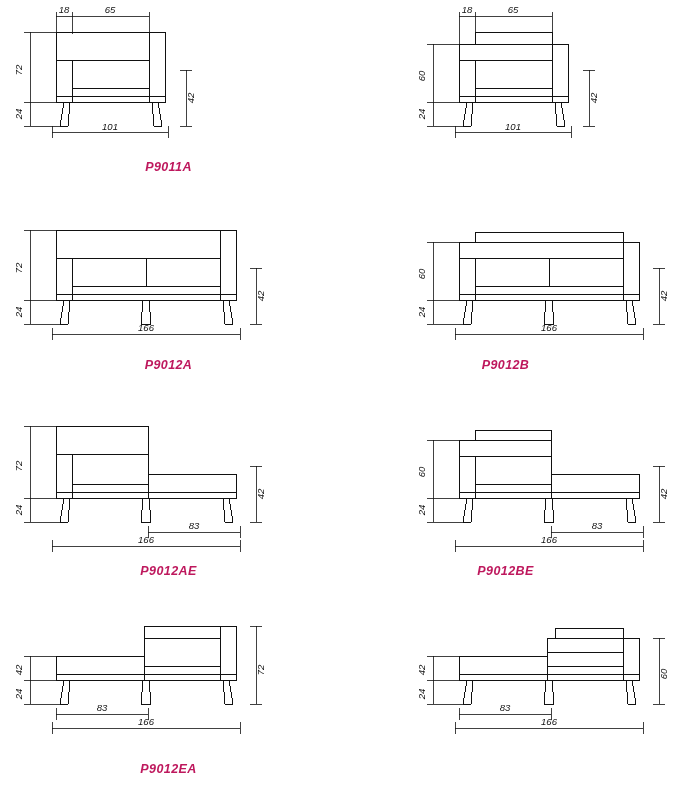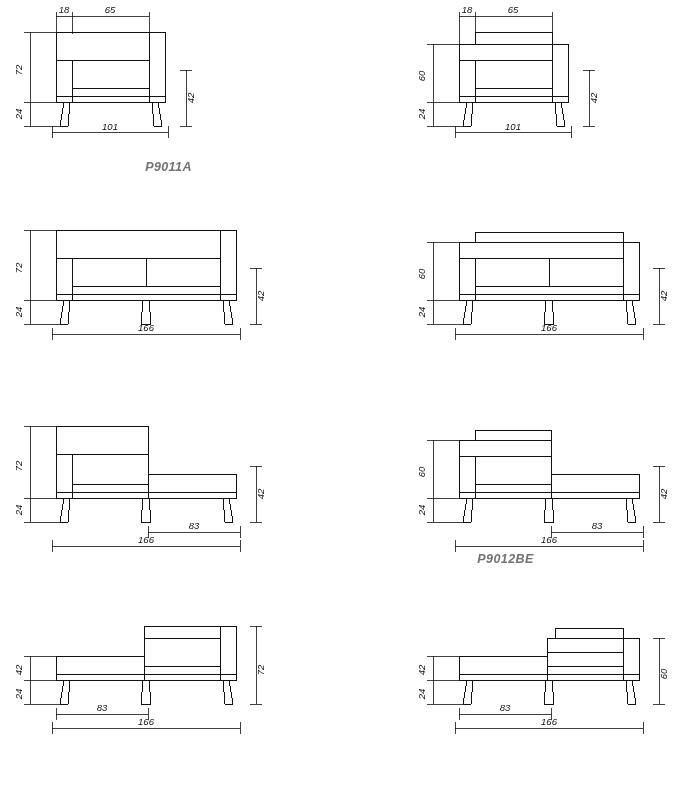--- a/index.html
+++ b/index.html
@@ -21,21 +21,21 @@
   .draw{
     position:absolute;inset:0;
   }
   .caption{
     position:absolute;
     left:0;width:337px;
     text-align:center;
     font-size:12.5px;
     font-weight:bold;
     letter-spacing:.4px;
-    color:#737373;
+    color:#be185d;
   }
   svg{display:block;}
   .dimtext{
     font-family:"Liberation Sans", sans-serif;
     font-size:9.5px;
     fill:#111;
   }
 </style>
 </head>
 <body>
@@ -170,20 +170,21 @@
           <path d="M250 126 L262 126"></path>
         <path d="M52 136 L240 136"></path>
         <path d="M52 130 L52 142"></path>
           <path d="M240 130 L240 142"></path>
       </g>
       <text class="dimtext" x="22" y="70" text-anchor="middle" transform="rotate(-90 22 70)">72</text>
       <text class="dimtext" x="22" y="114" text-anchor="middle" transform="rotate(-90 22 114)">24</text>
       <text class="dimtext" x="264" y="98" text-anchor="middle" transform="rotate(-90 264 98)">42</text>
       <text class="dimtext" x="146" y="133" text-anchor="middle">166</text>
     </svg>
+    <div class="caption" style="top:160px;">P9012A</div>
   </div>
 
   <div class="cell" style="left:337px;top:198px;">
     <svg class="draw" width="337" height="198" viewBox="0 0 337 198">
       <g stroke="#111" fill="none" stroke-width="1" shape-rendering="crispEdges">
         <rect x="122" y="44" width="180" height="58"></rect>
         <rect x="138" y="34" width="148" height="10"></rect>
         <path d="M122 60 L138 60 L138 102"></path>
         <path d="M286 44 L286 102"></path>
         <path d="M138 60 L286 60"></path>
@@ -211,20 +212,21 @@
           <path d="M316 126 L328 126"></path>
         <path d="M118 136 L306 136"></path>
         <path d="M118 130 L118 142"></path>
           <path d="M306 130 L306 142"></path>
       </g>
       <text class="dimtext" x="88" y="76" text-anchor="middle" transform="rotate(-90 88 76)">60</text>
       <text class="dimtext" x="88" y="114" text-anchor="middle" transform="rotate(-90 88 114)">24</text>
       <text class="dimtext" x="330" y="98" text-anchor="middle" transform="rotate(-90 330 98)">42</text>
       <text class="dimtext" x="212" y="133" text-anchor="middle">166</text>
     </svg>
+    <div class="caption" style="top:160px;">P9012B</div>
   </div>
 
   <div class="cell" style="left:0px;top:396px;">
     <svg class="draw" width="337" height="198" viewBox="0 0 337 198">
       <g stroke="#111" fill="none" stroke-width="1" shape-rendering="crispEdges">
 
         <rect x="56" y="30" width="92" height="72"></rect>
         <path d="M56 58 L72 58 L72 102"></path>
         <path d="M72 58 L148 58"></path>
         <path d="M72 88 L148 88"></path>
@@ -256,20 +258,21 @@
         <path d="M52 150 L240 150"></path>
         <path d="M52 144 L52 156"></path>
           <path d="M240 144 L240 156"></path>
       </g>
       <text class="dimtext" x="22" y="70" text-anchor="middle" transform="rotate(-90 22 70)">72</text>
       <text class="dimtext" x="22" y="114" text-anchor="middle" transform="rotate(-90 22 114)">24</text>
       <text class="dimtext" x="264" y="98" text-anchor="middle" transform="rotate(-90 264 98)">42</text>
       <text class="dimtext" x="194" y="133" text-anchor="middle">83</text>
       <text class="dimtext" x="146" y="147" text-anchor="middle">166</text>
     </svg>
+    <div class="caption" style="top:168px;">P9012AE</div>
   </div>
 
   <div class="cell" style="left:337px;top:396px;">
     <svg class="draw" width="337" height="198" viewBox="0 0 337 198">
       <g stroke="#111" fill="none" stroke-width="1" shape-rendering="crispEdges">
         <rect x="122" y="44" width="92" height="58"></rect>
         <rect x="138" y="34" width="76" height="10"></rect>
         <path d="M122 60 L138 60 L138 102"></path>
         <path d="M138 60 L214 60"></path>
         <path d="M138 88 L214 88"></path>
@@ -300,21 +303,21 @@
         <path d="M118 150 L306 150"></path>
         <path d="M118 144 L118 156"></path>
           <path d="M306 144 L306 156"></path>
       </g>
       <text class="dimtext" x="88" y="76" text-anchor="middle" transform="rotate(-90 88 76)">60</text>
       <text class="dimtext" x="88" y="114" text-anchor="middle" transform="rotate(-90 88 114)">24</text>
       <text class="dimtext" x="330" y="98" text-anchor="middle" transform="rotate(-90 330 98)">42</text>
       <text class="dimtext" x="260" y="133" text-anchor="middle">83</text>
       <text class="dimtext" x="212" y="147" text-anchor="middle">166</text>
     </svg>
-    <div class="caption" style="top:156px;text-align:center;">P9012BE</div>
+    <div class="caption" style="top:168px;text-align:center;">P9012BE</div>
   </div>
 
   <div class="cell" style="left:0px;top:594px;">
     <svg class="draw" width="337" height="198" viewBox="0 0 337 198">
       <g stroke="#111" fill="none" stroke-width="1" shape-rendering="crispEdges">
 
         <rect x="56" y="62" width="88" height="24"></rect>
 
         <rect x="144" y="32" width="92" height="54"></rect>
         <path d="M220 32 L220 86"></path>
@@ -346,20 +349,21 @@
         <path d="M52 134 L240 134"></path>
         <path d="M52 128 L52 140"></path>
           <path d="M240 128 L240 140"></path>
       </g>
       <text class="dimtext" x="22" y="76" text-anchor="middle" transform="rotate(-90 22 76)">42</text>
       <text class="dimtext" x="22" y="100" text-anchor="middle" transform="rotate(-90 22 100)">24</text>
       <text class="dimtext" x="264" y="76" text-anchor="middle" transform="rotate(-90 264 76)">72</text>
       <text class="dimtext" x="102" y="117" text-anchor="middle">83</text>
       <text class="dimtext" x="146" y="131" text-anchor="middle">166</text>
     </svg>
+    <div class="caption" style="top:168px;">P9012EA</div>
   </div>
 
   <div class="cell" style="left:337px;top:594px;">
     <svg class="draw" width="337" height="198" viewBox="0 0 337 198">
       <g stroke="#111" fill="none" stroke-width="1" shape-rendering="crispEdges">
         <rect x="122" y="62" width="88" height="24"></rect>
         <rect x="210" y="44" width="92" height="42"></rect>
         <rect x="218" y="34" width="68" height="10"></rect>
         <path d="M286 44 L286 86"></path>
         <path d="M210 58 L286 58"></path>

